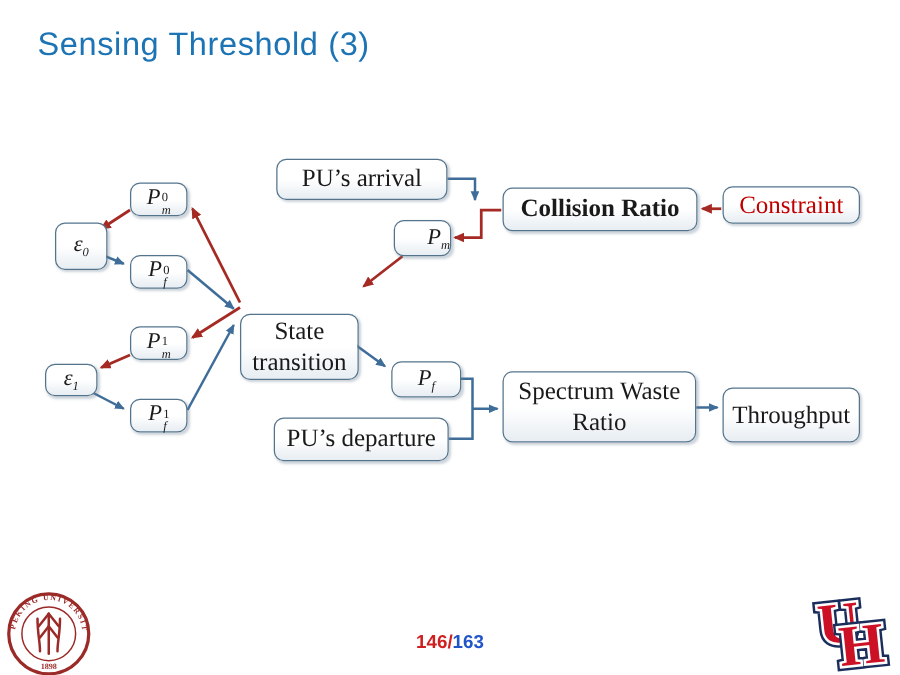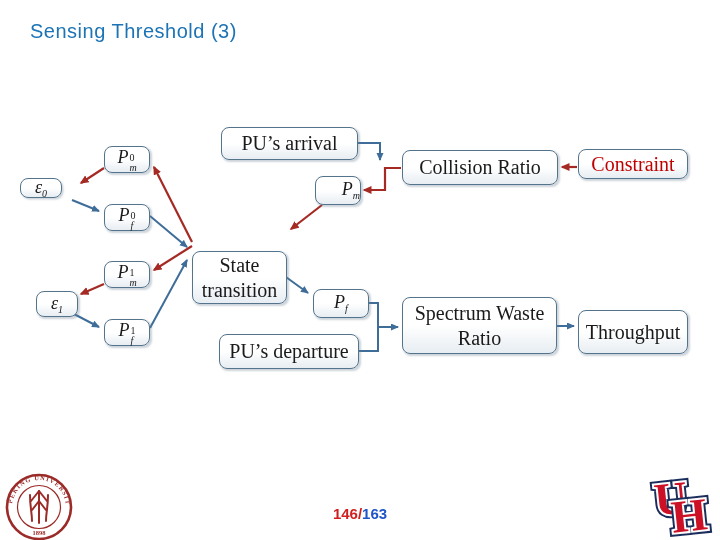--- a/index.html
+++ b/index.html
@@ -2,21 +2,21 @@
 <html><head>
 <meta charset="utf-8">
 <style>
   html,body{margin:0;padding:0;}
   body{
     width:720px;height:540px;position:relative;background:#ffffff;
     font-family:"Liberation Sans",sans-serif;overflow:hidden;
   }
   .slide-title{
     position:absolute;left:30px;top:20px;margin:0;
-    font-size:20px;font-weight:normal;color:#1C74B5;letter-spacing:0.5px;
+    font-size:26px;font-weight:normal;color:#1C74B5;letter-spacing:0.5px;
     font-family:"Liberation Sans",sans-serif;
   }
   .node{
     position:absolute;box-sizing:border-box;
     border:1.6px solid #54748C;border-radius:8px;
     background:linear-gradient(180deg,#ffffff 50%,#E7EDF2 100%);
     box-shadow:1.5px 1.5px 2px rgba(110,130,150,0.35);
     display:flex;align-items:center;justify-content:center;
     font-family:"Liberation Serif",serif;font-size:20px;color:#1a1a1a;
     text-align:center;line-height:1.25;
@@ -69,36 +69,36 @@
   <path d="M401,168 L385,168 L385,190 L364,190" fill="none" stroke="#A52A24" stroke-width="2.2" marker-end="url(#ar)"></path>
   <path d="M322,205 L291,229" fill="none" stroke="#A52A24" stroke-width="2.2" marker-end="url(#ar)"></path>
   <path d="M192,242 L154,167" fill="none" stroke="#A52A24" stroke-width="2.2" marker-end="url(#ar)"></path>
   <path d="M104,168 L81,183" fill="none" stroke="#A52A24" stroke-width="2.2" marker-end="url(#ar)"></path>
   <path d="M192,246 L154,270" fill="none" stroke="#A52A24" stroke-width="2.2" marker-end="url(#ar)"></path>
   <path d="M104,284 L81,294" fill="none" stroke="#A52A24" stroke-width="2.2" marker-end="url(#ar)"></path>
 </svg>
 
 <div class="node" style="left:221px;top:127px;width:137px;height:33px;">PU’s arrival</div>
 
-<div class="node" style="left:402px;top:150px;width:156px;height:35px;">Collision Ratio</div>
+<div class="node" style="left:402px;top:150px;width:156px;height:35px;font-weight:bold;">Collision Ratio</div>
 
 <div class="node red-text" style="left:578px;top:149px;width:110px;height:30px;">Constraint</div>
 
 <div class="node small" style="left:315px;top:176px;width:46px;height:29px;justify-content:flex-end;">
   <span class="math basesub"><i>P</i><sub>m</sub></span>
 </div>
 
 <div class="node small" style="left:104px;top:146px;width:46px;height:27px;">
   <span class="math"><i>P</i><span class="scripts">
         <span class="sup">0</span>
         <span class="sub">m</span>
       </span></span>
 </div>
 
-<div class="node small" style="left:20px;top:178px;width:42px;height:20px;">
+<div class="node small" style="left:44px;top:178px;width:42px;height:38px;">
   <span class="math basesub"><i>ε</i><sub>0</sub></span>
 </div>
 
 <div class="node small" style="left:104px;top:204px;width:46px;height:27px;">
   <span class="math"><i>P</i><span class="scripts">
         <span class="sup">0</span>
         <span class="sub">f</span>
       </span></span>
 </div>
 

